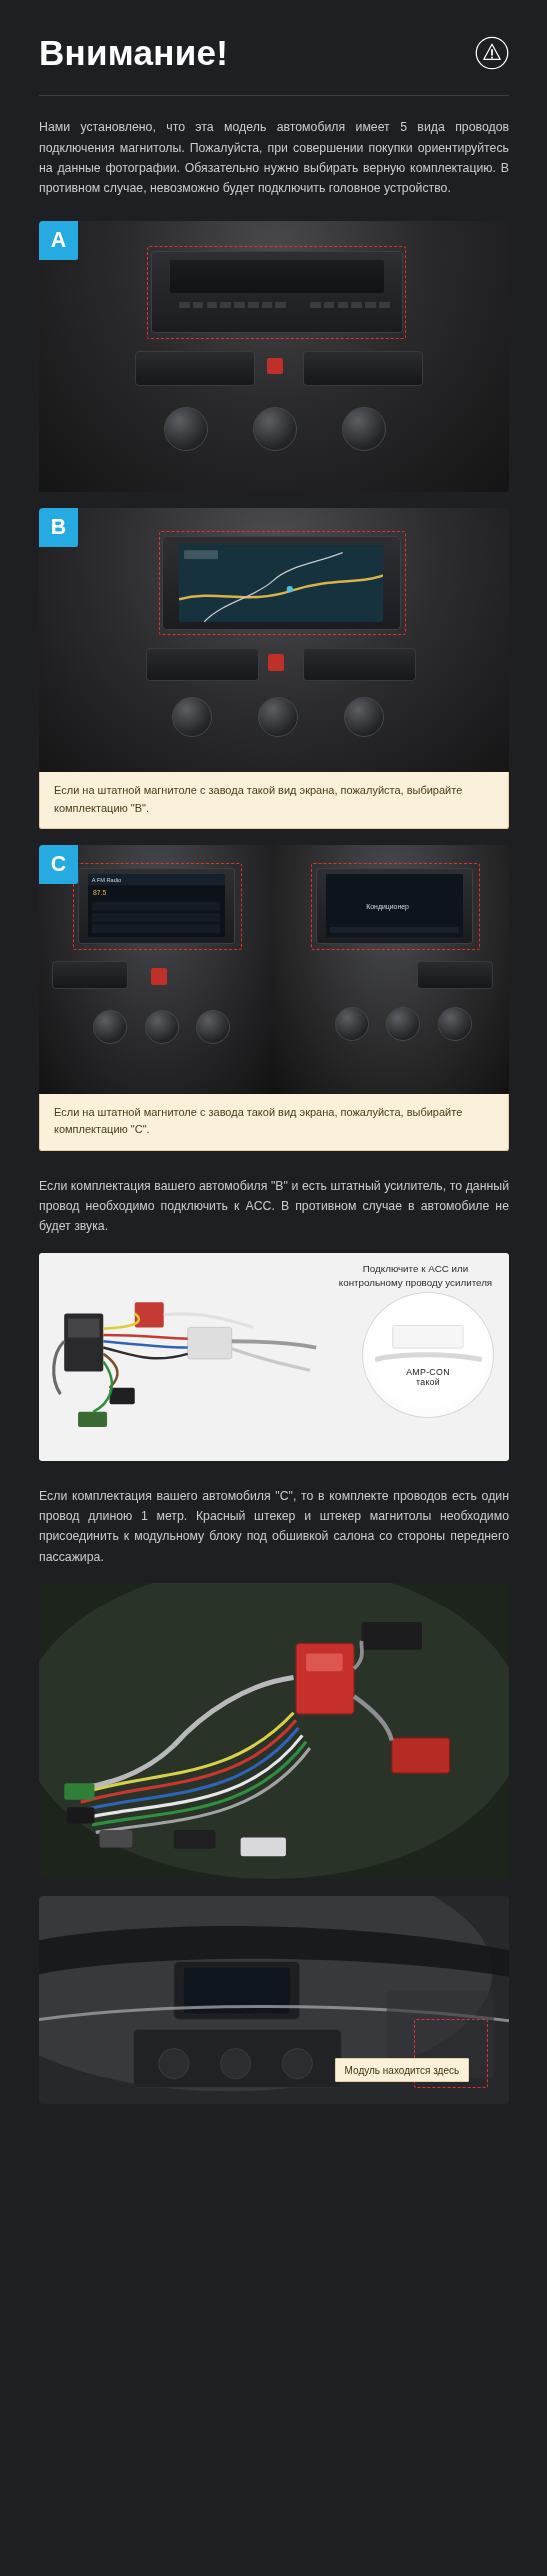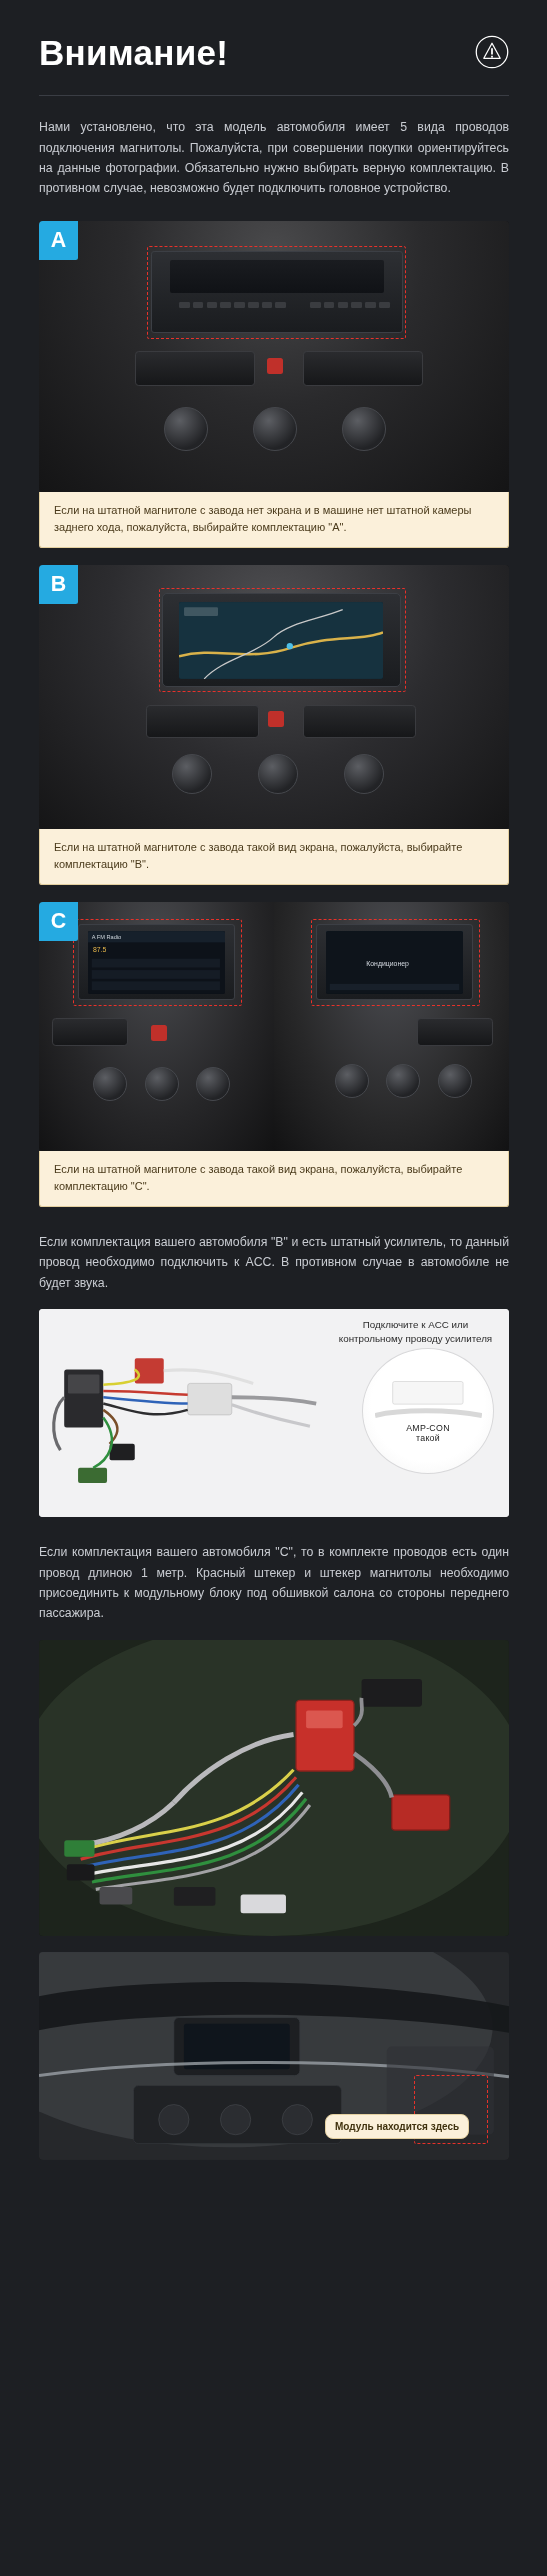--- a/index.html
+++ b/index.html
@@ -13,21 +13,21 @@
     width: 548px;
     min-height: 2576px;
     background: #1d1f23;
     padding: 0 0 38px 0;
     position: relative;
   }
 
   
   .header {
     display: flex;
-    align-items: flex-start;
+    align-items: center;
     justify-content: space-between;
     padding: 35px 39px 11.3px 39px;
     gap: 8px;
   }
   .header h1 {
     font-size: 35px;
     font-weight: bold;
     letter-spacing: 0.3px;
     color: #ffffff;
     line-height: 1;
@@ -226,23 +226,23 @@
     background: radial-gradient(ellipse at 50% 35%, #53565c 0%, #2c2e31 55%, #151617 100%);
   }
   .modlabel {
     position: absolute;
     right: 40px;
     bottom: 21.4px;
     background: #fbf0da;
     border: 0.6px solid #e3cf9f;
     color: #40320f;
     font-size: 10px;
-    font-weight: bold;
+    font-weight: normal;
     padding: 5.7px 8.8px;
-    border-radius: 8px;
+    border-radius: 1px;
     z-index: 9;
   }
 </style>
 </head>
 <body>
 
 <div class="page">
 
   <div class="header">
     <h1>Внимание!</h1>
@@ -285,21 +285,20 @@
         </div>
       <div class="vent" style="left:96px; top:130px; width:120px; height:35px;"></div>
       <div class="vent" style="left:264px; top:130px; width:120px; height:35px;"></div>
       <div class="hazard" style="left:228px; top:137px;"></div>
       <div class="knob" style="left:125px; top:186px; width:44px; height:44px;"></div>
       <div class="knob" style="left:214px; top:186px; width:44px; height:44px;"></div>
       <div class="knob" style="left:303px; top:186px; width:44px; height:44px;"></div>
       <div class="dash" style="left:108px; top:25px; width:259px; height:93px;"></div>
       <div class="badge">A</div>
     </div>
-    <div class="caption">Если на штатной магнитоле с завода нет экрана и в машине нет штатной камеры заднего хода, пожалуйста, выбирайте комплектацию "A".</div>
   </div>
 
   <div class="block">
     <div class="photo h2photo">
       <div class="dashB"></div>
       <div class="screenunit" style="left:123px; top:28px; width:239px; height:94px; border-radius:5px;"></div>
       <div class="lcd map mapline" style="left:140px; top:37px; width:204px; height:77px;">
         <svg width="204" height="77" viewBox="0 0 324 122">
           <rect width="324" height="122" fill="#16323f"></rect>
           <path d="M0 86 C60 70 110 96 180 72 C240 52 290 62 324 48" stroke="#d9b24a" stroke-width="4" fill="none"></path>

